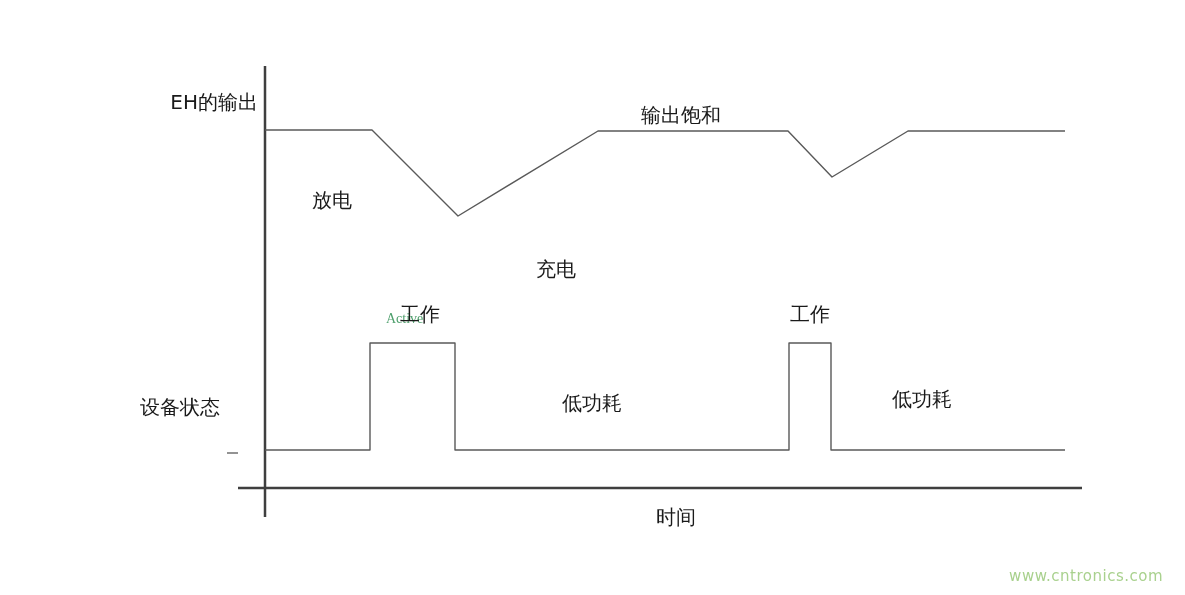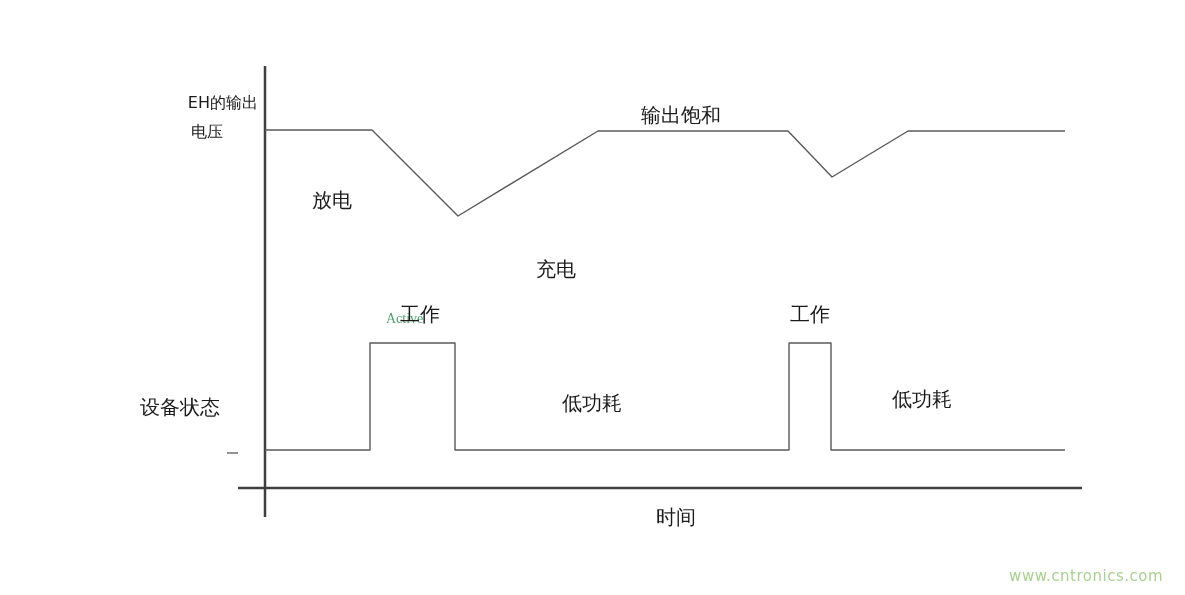--- a/index.html
+++ b/index.html
@@ -1,21 +1,21 @@
 <!DOCTYPE html>
 <html><head>
 <meta charset="utf-8">
 <style>
   html,body{margin:0;padding:0;background:#ffffff;}
   #page{position:relative;width:1185px;height:595px;background:#ffffff;overflow:hidden;
         font-family:"DejaVu Sans","Liberation Sans",sans-serif;color:#1a1a1a;}
   #plot-svg{position:absolute;left:0;top:0;width:1185px;height:595px;}
   .lbl{position:absolute;font-size:20px;color:#1a1a1a;white-space:nowrap;}
   .y-axis-label{position:absolute;left:128px;top:88px;width:130px;text-align:right;
-                font-size:16px;line-height:29px;color:#1a1a1a;}
+                font-size:20px;line-height:29px;color:#1a1a1a;}
   .y-axis-label .line2{text-align:center;padding-left:28px;}
   .ghost{position:absolute;left:386px;top:311px;font-size:14px;color:#15803d;opacity:.75;
          font-family:"Liberation Serif","DejaVu Serif",serif;white-space:nowrap;}
   .watermark{position:absolute;right:22px;top:567px;font-size:15px;color:#a9d18e;
              letter-spacing:.5px;white-space:nowrap;}
 </style>
 </head>
 <body>
 
 <div id="page">
@@ -23,21 +23,20 @@
   <svg id="plot-svg" viewBox="0 0 1185 595" xmlns="http://www.w3.org/2000/svg">
     <polyline fill="none" stroke-width="2.5" stroke="#3f3f3f" points="265,66 265,517"></polyline>
     <polyline fill="none" stroke-width="2.5" stroke="#3f3f3f" points="238,488 1082,488"></polyline>
     <polyline fill="none" stroke-width="1.3" stroke="#595959" points="227,453 238,453"></polyline>
     <polyline fill="none" stroke-width="1.4" stroke-linejoin="round" stroke="#595959" points="265,130 372,130 458,216 598,131 788,131 832,177 908,131 1065,131"></polyline>
     <polyline fill="none" stroke-width="1.4" stroke-linejoin="round" stroke="#595959" points="265,450 370,450 370,343 455,343 455,450 789,450 789,343 831,343 831,450 1065,450"></polyline>
   </svg>
 
   <div class="y-axis-label">
     <div class="line1">EH的输出</div>
-    <div class="line2">电压</div>
   </div>
 
   <div class="lbl" style="left:641px;top:102px;">输出饱和</div>
 
   <div class="lbl" style="left:312px;top:187px;">放电</div>
 
   <div class="lbl" style="left:536px;top:218px;margin-top:38px;">充电</div>
 
   <div class="ghost">Active</div>
 

